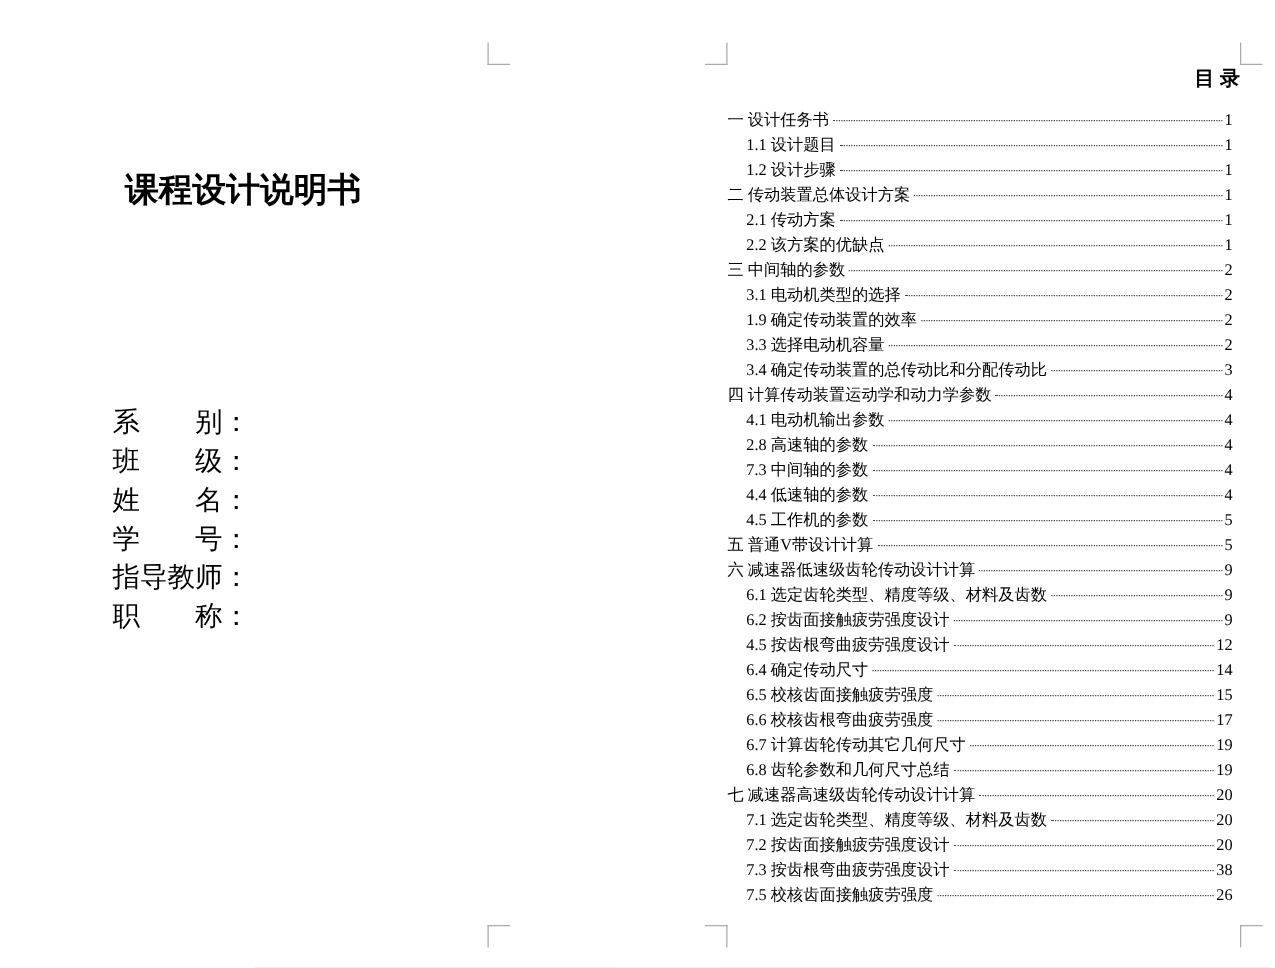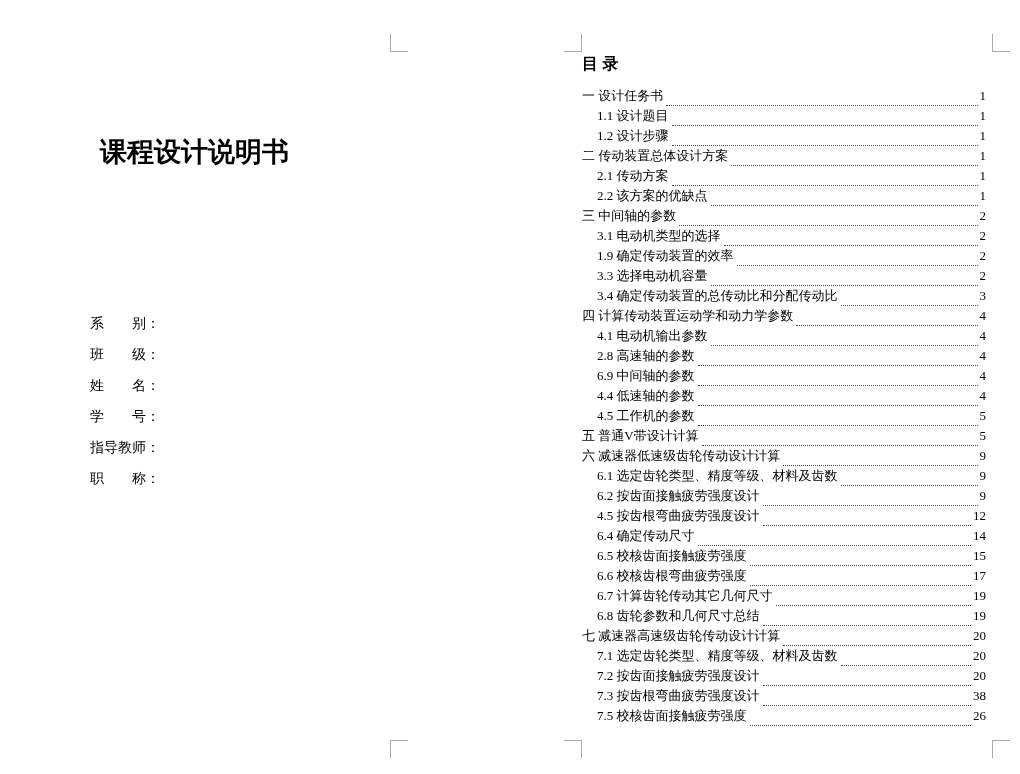--- a/index.html
+++ b/index.html
@@ -17,28 +17,28 @@
   
   .mark{position:absolute;width:18px;height:18px;}
   .mark.tr{border-left:1px solid var(--mark);border-bottom:1px solid var(--mark);}  
   .mark.tl{border-right:1px solid var(--mark);border-bottom:1px solid var(--mark);} 
   .mark.br{border-left:1px solid var(--mark);border-top:1px solid var(--mark);}     
   .mark.bl{border-right:1px solid var(--mark);border-top:1px solid var(--mark);}    
 
   
   .cover-title{position:absolute;left:100px;top:136px;font-family:"Liberation Sans",sans-serif;
     font-weight:600;font-size:27px;line-height:32px;white-space:nowrap;}
-  .cover-fields{position:absolute;left:90px;top:308px;font-size:14px;line-height:31px;}
+  .cover-fields{position:absolute;left:90px;top:322px;font-size:22px;line-height:31px;}
   .field-row{white-space:nowrap;height:31px;}
 
   
-  .toc-title{position:absolute;left:88px;top:54px;width:410px;text-align:left;
+  .toc-title{position:absolute;left:88px;top:54px;width:410px;text-align:right;
     font-family:"Liberation Sans",sans-serif;font-weight:bold;font-size:16px;line-height:20px;}
   .toc-list{position:absolute;left:88px;top:86px;width:404px;font-size:13px;}
-  .toc-row{display:flex;align-items:flex-end;line-height:20px;height:20px;white-space:nowrap;}
+  .toc-row{display:flex;align-items:center;line-height:20px;height:20px;white-space:nowrap;}
   .toc-row.level-2{padding-left:15px;}
   .toc-text{flex:0 0 auto;}
   .leader{flex:1 1 auto;height:0;border-bottom:1px dotted var(--leader);margin:0 2px 0 3px;min-width:8px;}
   .toc-page{flex:0 0 auto;}
 </style>
 </head>
 <body>
 
 <div class="page page-left">
   <div class="mark tr" style="left:390px;top:34px;"></div>
@@ -162,21 +162,21 @@
         <span class="toc-page">4</span>
       </div>
 
       <div class="toc-row level-2">
         <span class="toc-text">2.8 高速轴的参数</span>
         <span class="leader"></span>
         <span class="toc-page">4</span>
       </div>
 
       <div class="toc-row level-2">
-        <span class="toc-text">6.9 中间轴的参数</span>
+        <span class="toc-text">7.3 中间轴的参数</span>
         <span class="leader"></span>
         <span class="toc-page">4</span>
       </div>
 
       <div class="toc-row level-2">
         <span class="toc-text">4.4 低速轴的参数</span>
         <span class="leader"></span>
         <span class="toc-page">4</span>
       </div>
 

